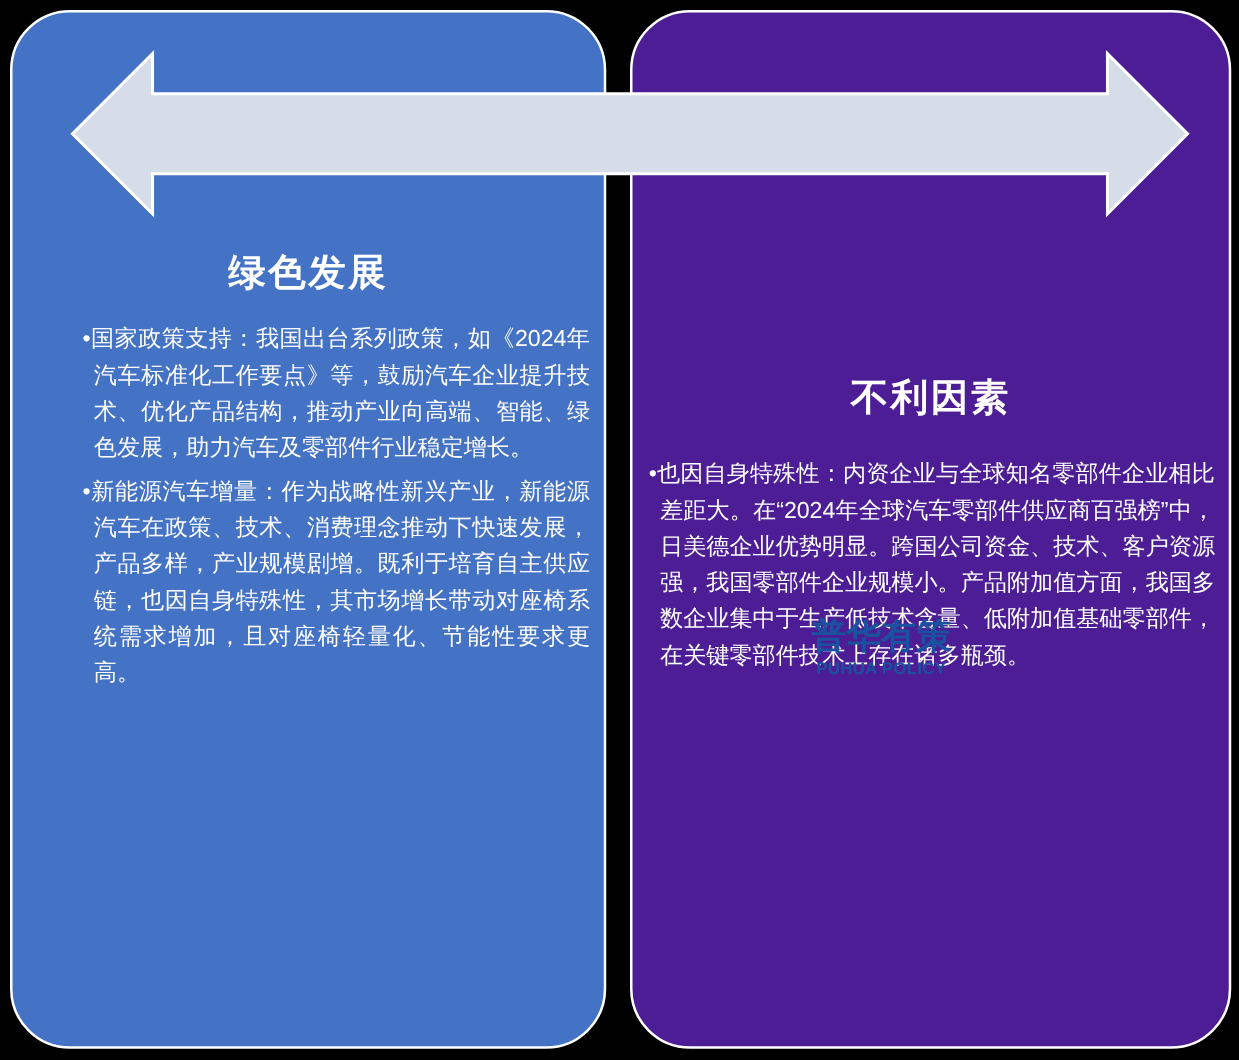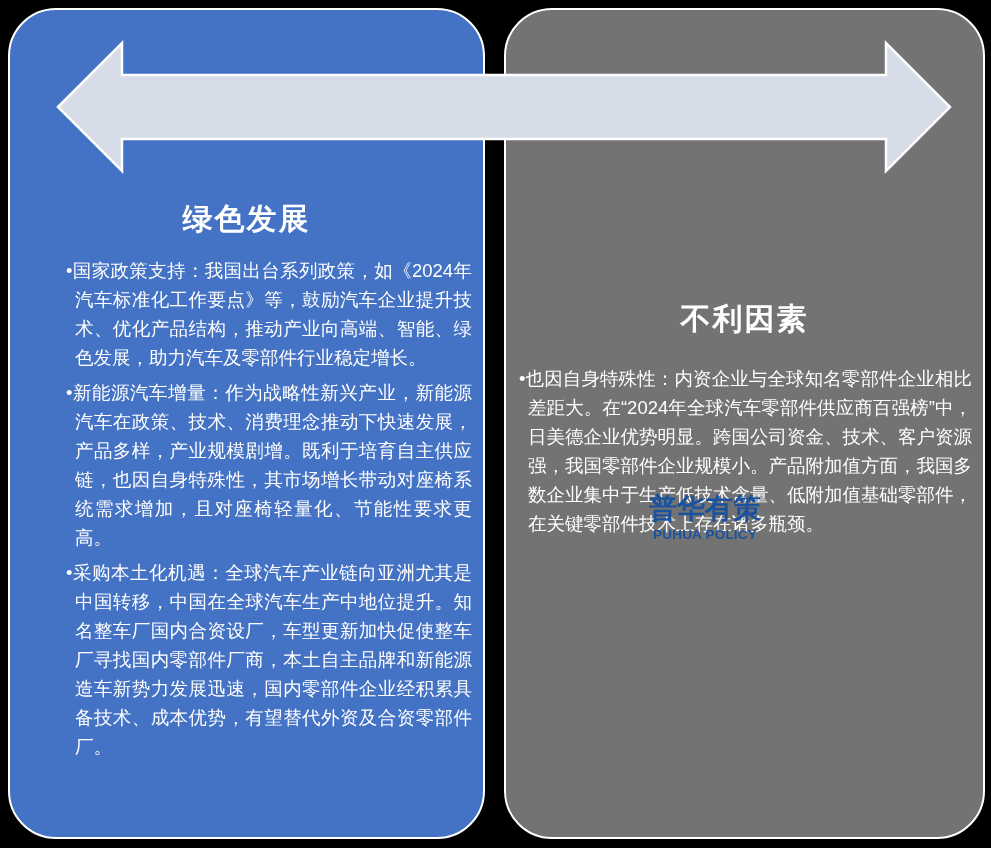--- a/index.html
+++ b/index.html
@@ -84,25 +84,24 @@
 </head>
 <body>
 
 <div class="stage">
 
   <section class="panel left" style="background-color: rgb(68, 114, 196);">
     <h2 class="panel-title">绿色发展</h2>
     <div class="panel-body">
       <p>•国家政策支持：我国出台系列政策，如《2024年汽车标准化工作要点》等，鼓励汽车企业提升技术、优化产品结构，推动产业向高端、智能、绿色发展，助力汽车及零部件行业稳定增长。</p>
       <p>•新能源汽车增量：作为战略性新兴产业，新能源汽车在政策、技术、消费理念推动下快速发展，产品多样，产业规模剧增。既利于培育自主供应链，也因自身特殊性，其市场增长带动对座椅系统需求增加，且对座椅轻量化、节能性要求更高。</p>
-      <p>•采购本土化机遇：全球汽车产业链向亚洲尤其是中国转移，中国在全球汽车生产中地位提升。知名整车厂国内合资设厂，车型更新加快促使整车厂寻找国内零部件厂商，本土自主品牌和新能源造车新势力发展迅速，国内零部件企业经积累具备技术、成本优势，有望替代外资及合资零部件厂。</p>
     </div>
   </section>
 
-  <section class="panel right" style="background-color: #737373;">
+  <section class="panel right" style="background-color: #4c1d95;">
     <h2 class="panel-title">不利因素</h2>
     <div class="panel-body">
       <p>•也因自身特殊性：内资企业与全球知名零部件企业相比差距大。在“2024年全球汽车零部件供应商百强榜”中，日美德企业优势明显。跨国公司资金、技术、客户资源强，我国零部件企业规模小。产品附加值方面，我国多数企业集中于生产低技术含量、低附加值基础零部件，在关键零部件技术上存在诸多瓶颈。</p>
     </div>
   </section>
 
   <svg class="arrow-svg" width="991" height="214" viewBox="0 0 991 214">
     <polygon stroke-width="2.5" stroke-linejoin="miter" points="58,107 122,43 122,75 886,75 886,43 950,107 886,171 886,139 122,139 122,171" fill="#D6DCE8" stroke="#FFFFFF"></polygon>
   </svg>
 

